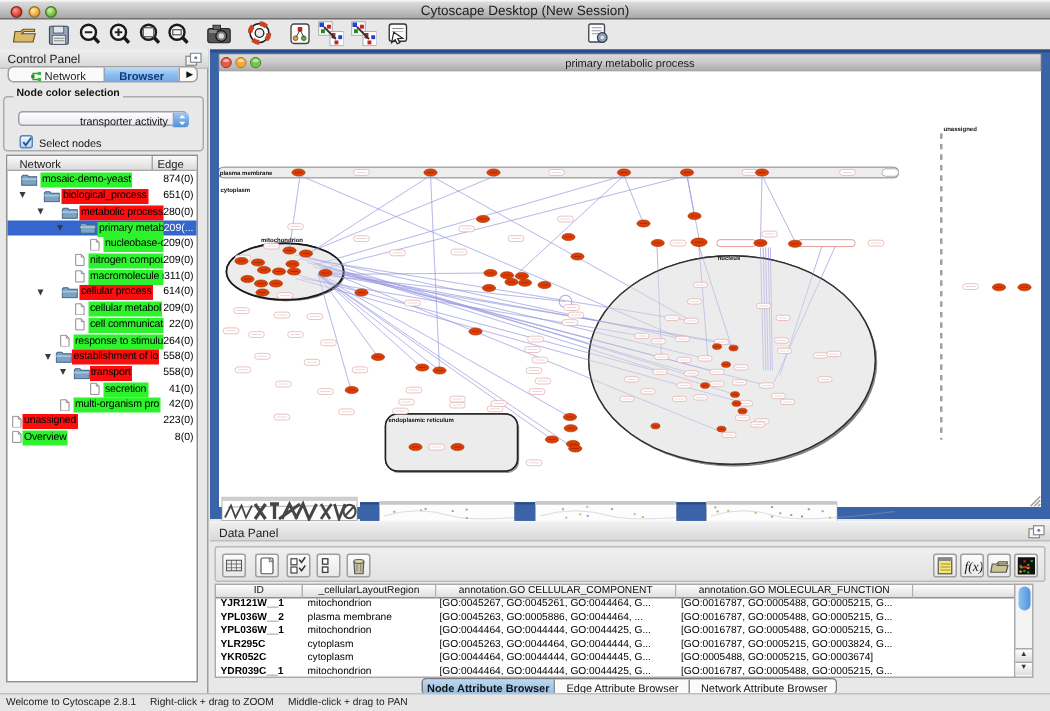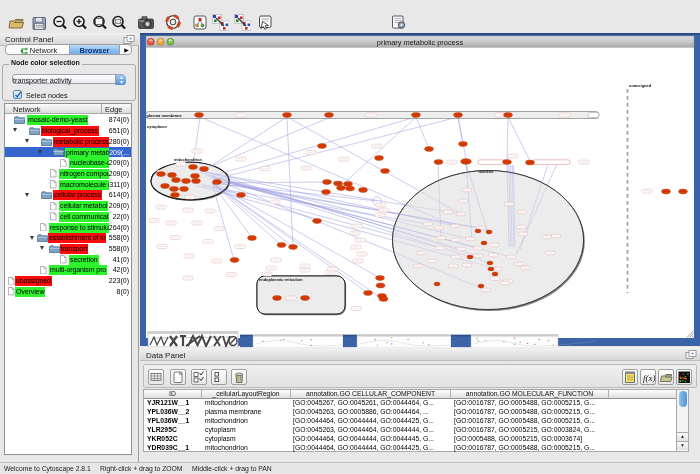--- a/index.html
+++ b/index.html
@@ -15,21 +15,21 @@
 #searcharrow{position:absolute;left:371px;top:3px;width:16px;height:13px;background:linear-gradient(#fdfdfd,#dcdcdc);border:1px solid #9a9a9a;border-radius:0 2px 2px 0;font-size:6px;text-align:center;line-height:13px;color:#222;}
 
 #cp{left:0;top:33px;width:139px;height:429px;background:#e8e8e8;border-right:1px solid #9e9e9e;}
 #cphead{position:absolute;left:0;top:0;width:139px;height:13px;background:linear-gradient(#f0f0f0,#d6d6d6);border-bottom:1px solid #bdbdbd;}
 #cphead .t{position:absolute;left:5px;top:2px;font-size:8px;color:#222;}
 #tabbar{position:absolute;left:5px;top:11px;width:127px;height:11px;background:#fafafa;border:1px solid #9f9f9f;border-radius:4px;overflow:hidden;}
 #tabbar .seg{position:absolute;top:0;height:11px;font-size:7.5px;color:#222;text-align:center;}
 #groupbox{position:absolute;left:2px;top:31px;width:134px;height:37px;border:1px solid #ababab;border-radius:3px;}
 #gblabel{position:absolute;left:9px;top:26px;font-size:7px;font-weight:bold;color:#111;background:#e8e8e8;padding:0 2px;}
 #combo{position:absolute;left:12px;top:41px;width:113px;height:10px;background:linear-gradient(#ffffff,#e9e9ef);border:1px solid #9f9fae;border-radius:3px;}
-#combo .t{position:absolute;left:0;right:12px;top:1.2px;text-align:left;font-size:7.2px;color:#111;}
+#combo .t{position:absolute;left:0;right:12px;top:1.2px;text-align:right;font-size:7.2px;color:#111;}
 #combocap{position:absolute;left:102px;top:0px;width:11px;height:10px;background:linear-gradient(#9fc7f2,#4f8fd8);border-left:1px solid #8fa0b5;border-radius:0 3px 3px 0;}
 #checkbox{position:absolute;left:13px;top:57px;width:9px;height:9px;background:linear-gradient(#f0f7fd,#b8d6f2);border:1px solid #5b87b8;border-radius:2px;}
 #cbt{position:absolute;left:26px;top:57.5px;font-size:7.2px;color:#111;}
 #treebox{position:absolute;left:4px;top:70px;width:128px;height:352px;background:#fff;border:1px solid #909090;}
 #treehead{position:absolute;left:0;top:0;width:126px;height:10px;background:linear-gradient(#fafafa,#dcdcdc);border-bottom:1px solid #a8a8a8;font-size:7.5px;color:#222;}
 .trow{position:absolute;left:0;width:126px;height:10.72px;}
 .tlab{position:absolute;top:0.8px;font-size:7px;letter-spacing:-0.1px;color:#000;height:10px;line-height:10px;padding:0 1px;white-space:nowrap;overflow:hidden;}
 .tcnt{position:absolute;right:2px;top:0.8px;font-size:7px;color:#000;height:10px;line-height:10px;}
 .tri{position:absolute;top:3px;width:0;height:0;border-left:2.8px solid transparent;border-right:2.8px solid transparent;border-top:4px solid #3a3a3a;}
 .foldr{position:absolute;top:1.5px;width:11px;height:8px;}
@@ -46,20 +46,26 @@
 #vsb{position:absolute;left:536px;top:41px;width:13px;height:63px;background:#f4f4f4;border:1px solid #aaa;}
 #vsbthumb{position:absolute;left:1.5px;top:1px;width:8px;height:16px;background:linear-gradient(90deg,#8fc1ef,#4f93dd);border-radius:4px;}
 .vsbbtn{position:absolute;left:0px;width:11px;height:9px;background:linear-gradient(#fdfdfd,#dedede);border-top:1px solid #aaa;font-size:5px;text-align:center;color:#333;}
 #tabs{position:absolute;left:141px;top:104px;height:11px;border:1px solid #7a7a7a;border-radius:3px;background:#fff;overflow:hidden;}
 .btab{position:absolute;top:0;height:11px;font-size:7.3px;color:#111;text-align:center;line-height:11px;border-right:1px solid #8a8a8a;}
 #status{left:0;top:462px;width:700px;height:12px;background:#e6e6e6;border-top:1px solid #c0c0c0;}
 #status span{position:absolute;top:2px;font-size:6.8px;color:#222;}
 </style></head>
 <body>
 <div id="app">
+<div id="titlebar" class="abs">
+  <div class="light" style="left:7px;background:radial-gradient(circle at 35% 30%,#ff9a8a,#e0443a 60%,#9c1f12);border:0.5px solid #8a281c"></div>
+  <div class="light" style="left:18.5px;background:radial-gradient(circle at 35% 30%,#ffe9a8,#f0a83c 60%,#b2700e);border:0.5px solid #a0741c"></div>
+  <div class="light" style="left:30px;background:radial-gradient(circle at 35% 30%,#d2f5a8,#7cc04a 60%,#3c7a14);border:0.5px solid #4a7a20"></div>
+  <div class="t">Cytoscape Desktop (New Session)</div>
+</div>
 <svg class="abs" style="left:7px;top:15px" width="18" height="16" viewBox="0 0 18 16">
       <path d="M2 13 L3 6 L7 6 L8.5 4.5 L16 4.5 L16 6 L9 6 L7.5 7.5 L16.5 7.5 L15 13 Z" fill="#d9b96a" stroke="#6b5520" stroke-width="0.8"></path>
     </svg>
     <svg class="abs" style="left:31px;top:15px" width="17" height="16" viewBox="0 0 17 16">
       <rect x="2" y="2.5" width="12.5" height="12" rx="1" fill="#9aa7b8" stroke="#3c465a" stroke-width="0.8"></rect>
       <rect x="4.5" y="2.5" width="7" height="4.5" fill="#dfe5ec" stroke="#3c465a" stroke-width="0.5"></rect>
       <rect x="3.8" y="8.5" width="9" height="6" fill="#e8e8e8" stroke="#3c465a" stroke-width="0.5"></rect>
       <line x1="5" y1="10.5" x2="12" y2="10.5" stroke="#777" stroke-width="0.6"></line>
       <line x1="5" y1="12.2" x2="12" y2="12.2" stroke="#777" stroke-width="0.6"></line>
     </svg>
@@ -939,20 +945,25 @@
         <div class="td" style="left:3px;top:53.2px;width:54px;font-weight:bold">YDR039C__1</div>
         <div class="td" style="left:61px;top:53.2px;width:85px">mitochondrion</div>
         <div class="td" style="left:149px;top:53.2px;width:157px">[GO:0044464, GO:0044444, GO:0044425, G...</div>
         <div class="td" style="left:310px;top:53.2px;width:225px">[GO:0016787, GO:0005488, GO:0005215, G...</div>
       </div>
  <div id="vsb">
         <div id="vsbthumb"></div>
         <div class="vsbbtn" style="top:42px">▲</div>
         <div class="vsbbtn" style="top:51px">▼</div>
       </div>
+ <div id="tabs" style="width:277px">
+   <div class="btab" style="left:0;width:88px;background:linear-gradient(#bcd6ef,#93bbe4);font-weight:bold;">Node Attribute Browser</div>
+   <div class="btab" style="left:89px;width:89px;background:#fafafa;">Edge Attribute Browser</div>
+   <div class="btab" style="left:179px;width:97px;background:#fafafa;border-right:none;">Network Attribute Browser</div>
+ </div>
 </div>
 
 <div id="status" class="abs">
  <span style="left:4px">Welcome to Cytoscape 2.8.1</span>
  <span style="left:100px">Right-click + drag to ZOOM</span>
  <span style="left:192px">Middle-click + drag to PAN</span>
 </div>
 
 </div>
 </body></html>

